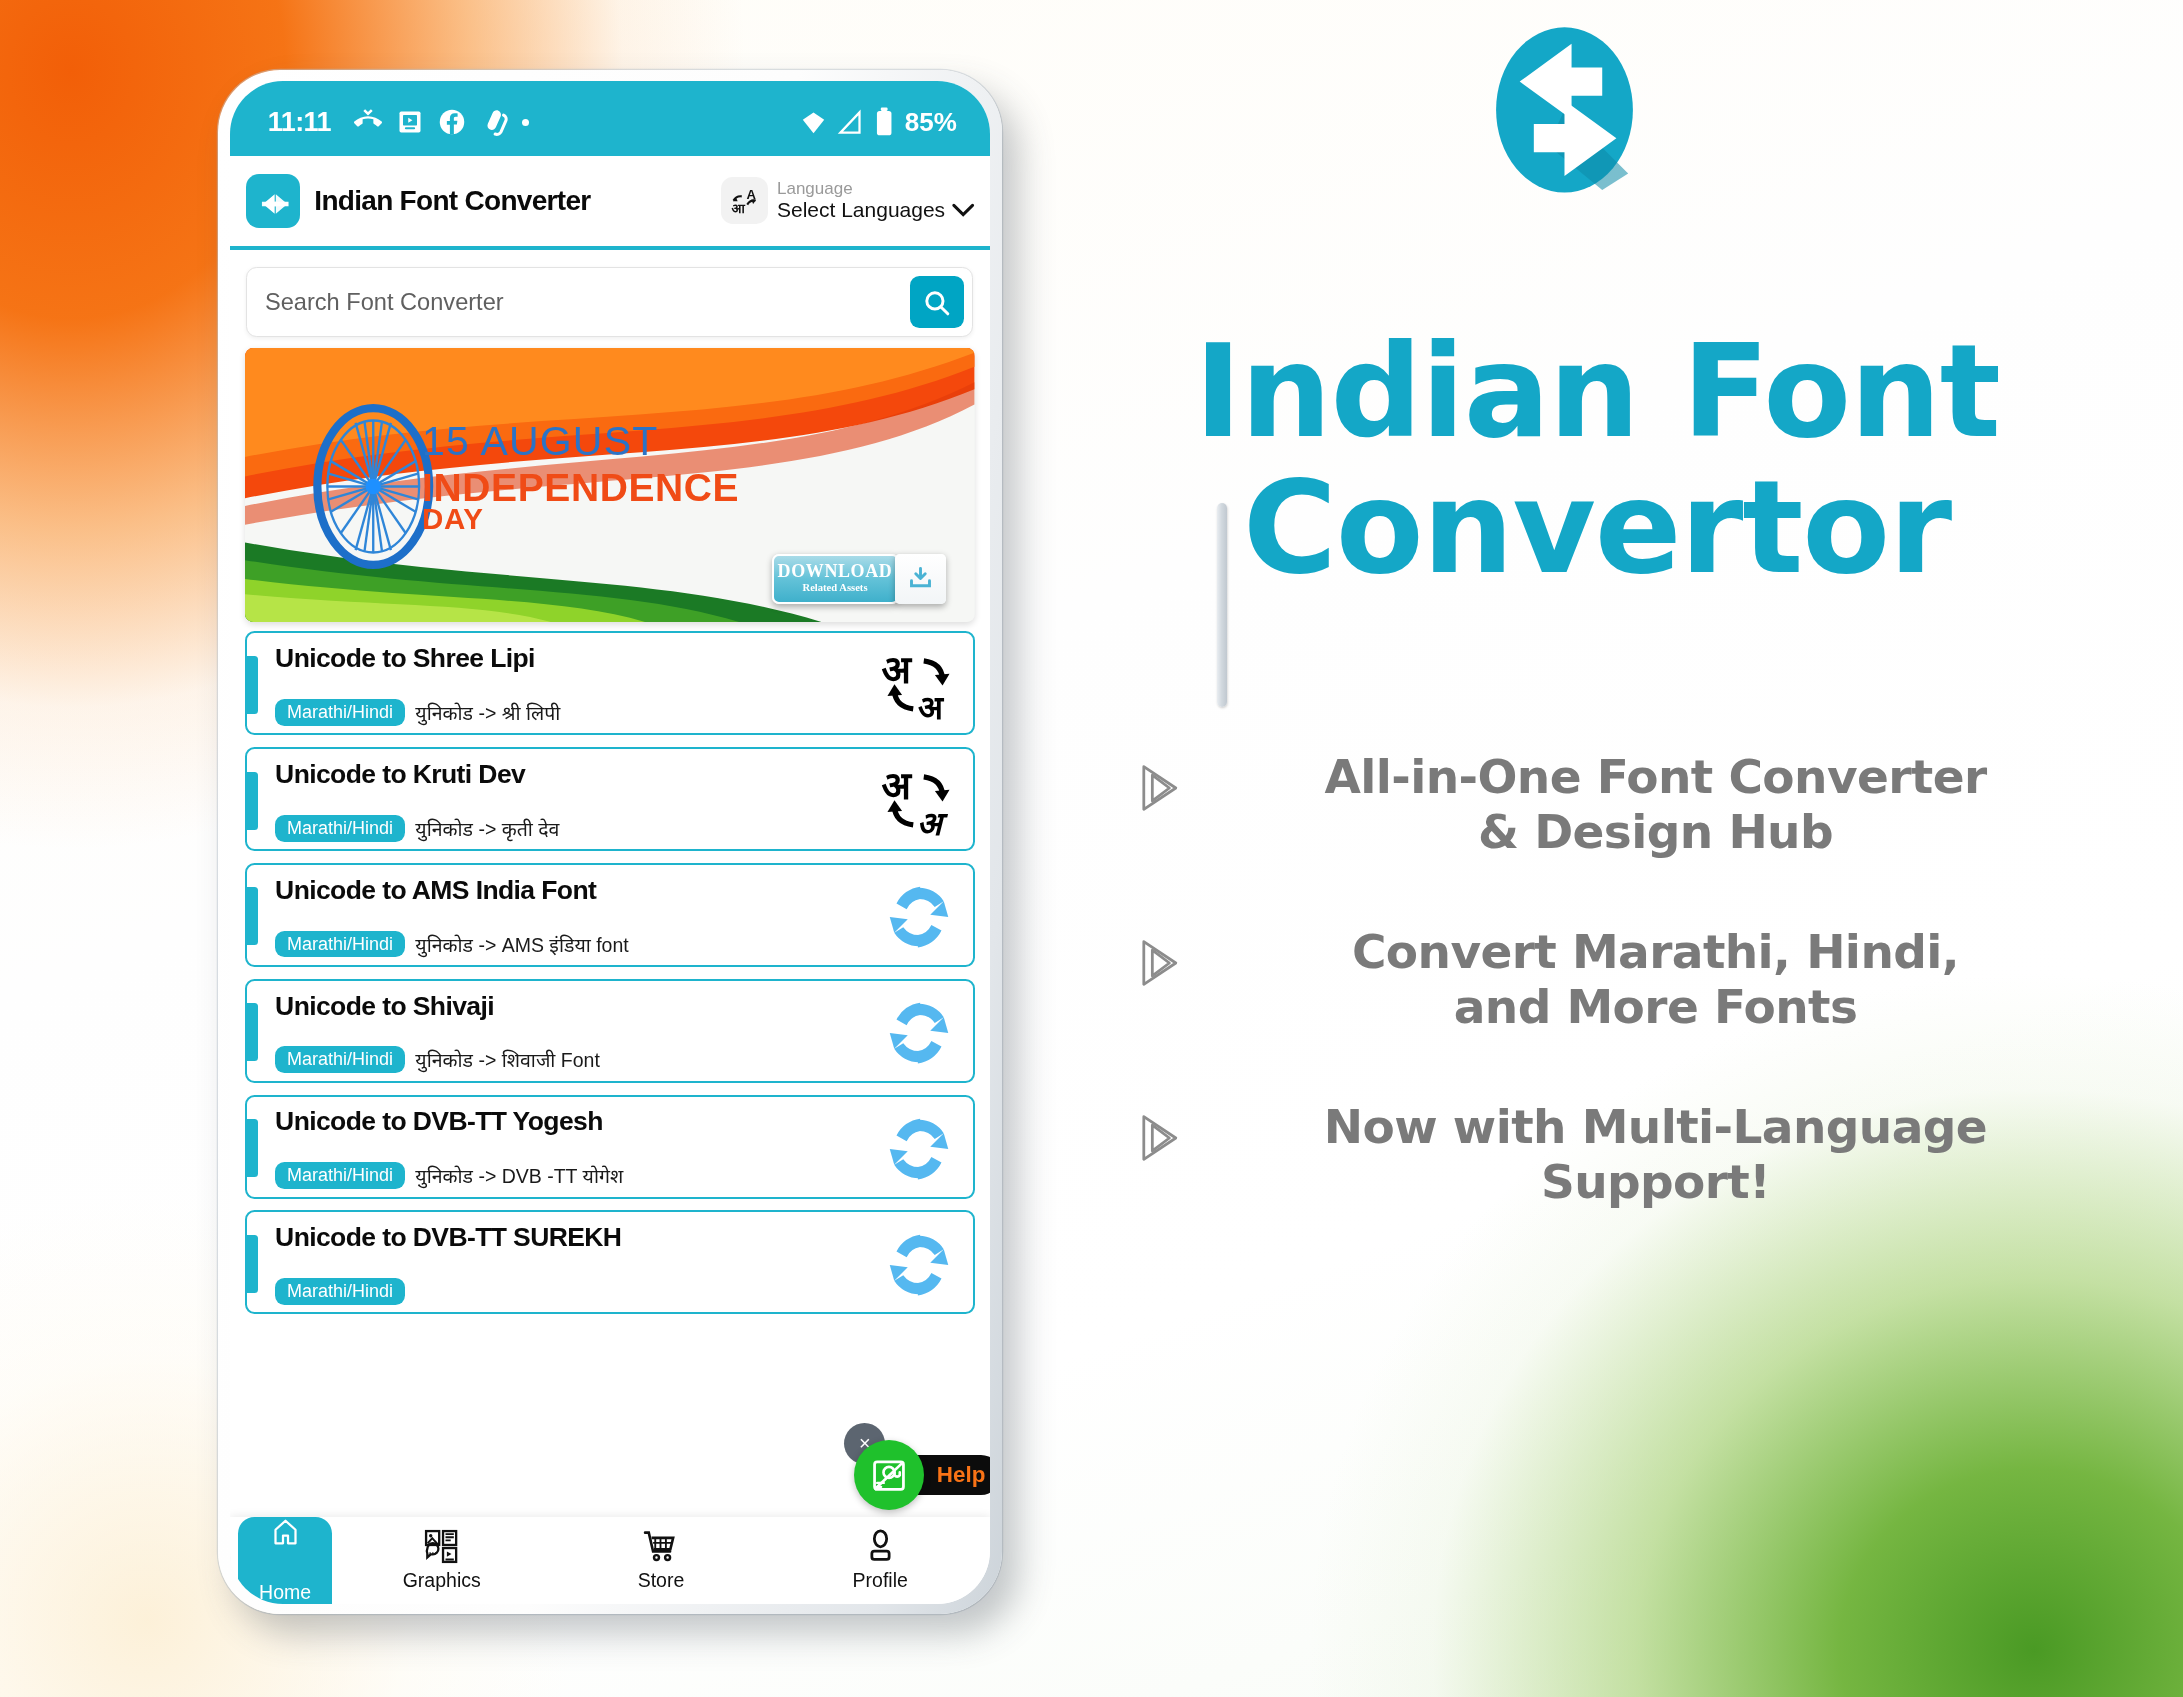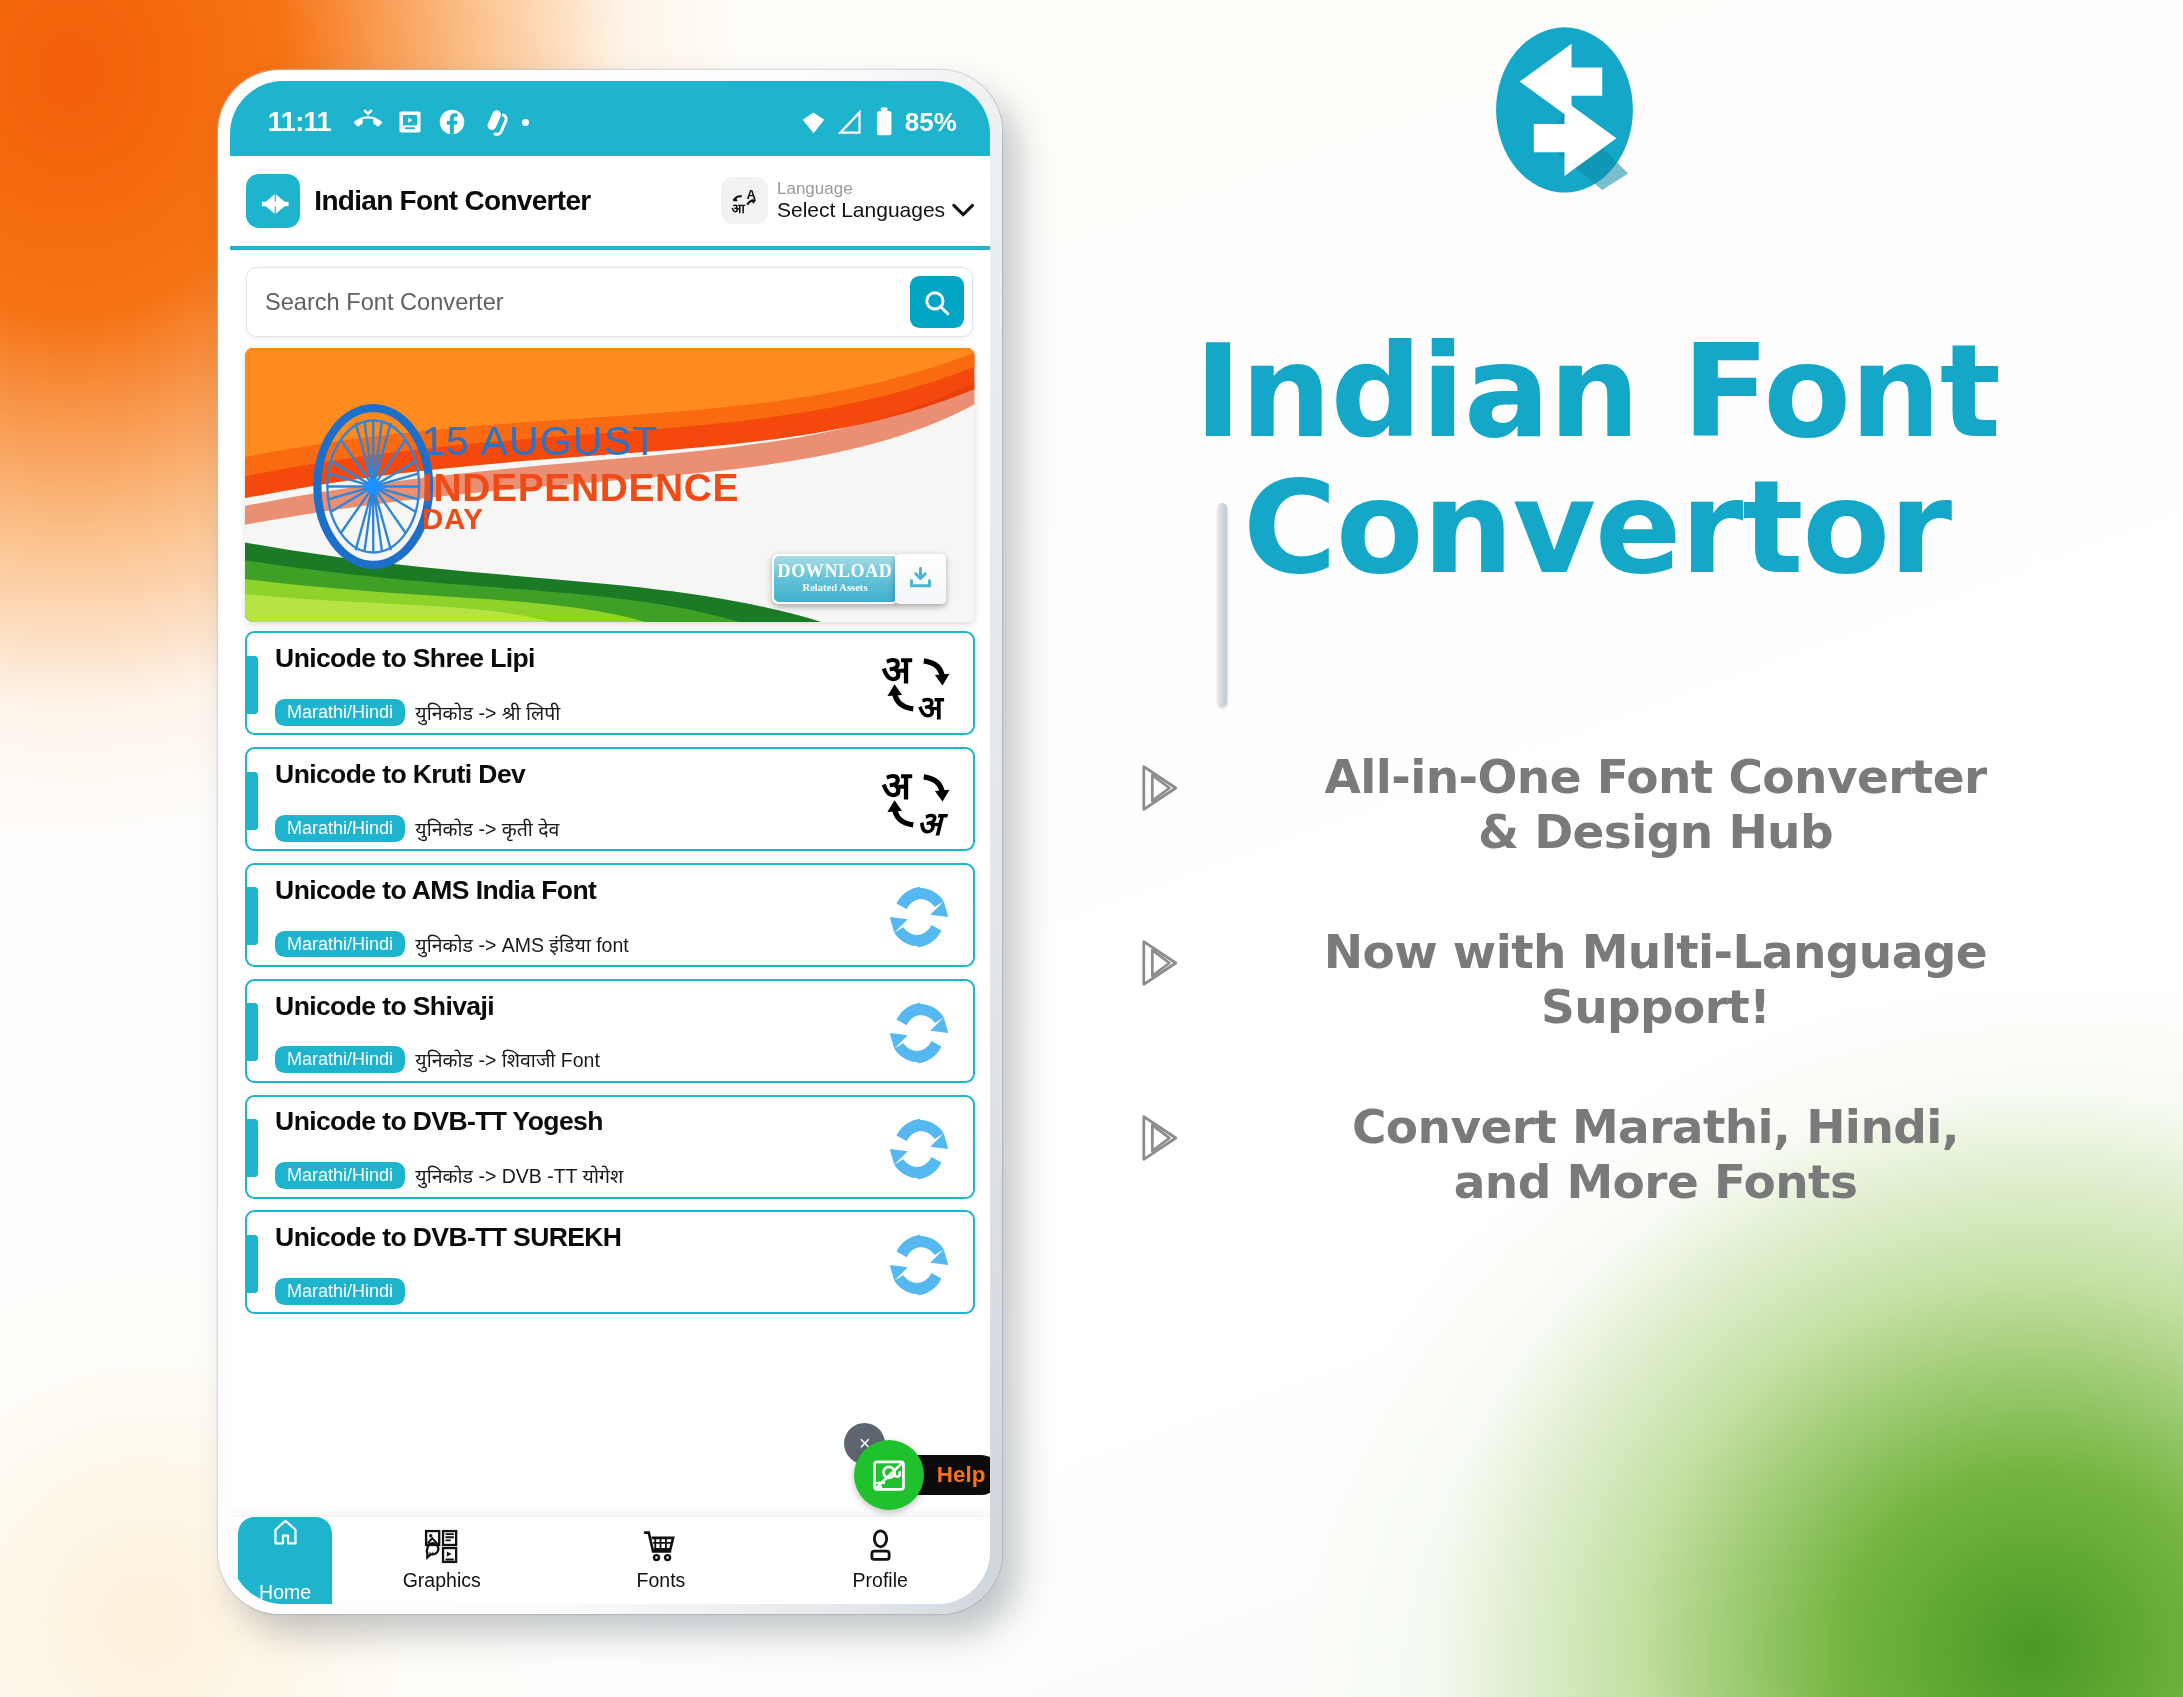--- a/index.html
+++ b/index.html
@@ -500,21 +500,21 @@
         <span class="navlabel">Graphics</span>
       </div>
       <div class="navitem">
         <svg width="37" height="37" viewBox="0 0 24 24">
             <path d="M2 3h2.4l2.8 12.2h11" fill="none" stroke="#111" stroke-width="1.7" stroke-linecap="round"></path>
             <path d="M6.2 6.4h14l-1.8 7.4H7.8" fill="none" stroke="#111" stroke-width="1.7"></path>
             <path d="M8.6 6.4v7.4M12 6.4v7.4M15.5 6.4v7.4M7.2 9.6h12.3" stroke="#111" stroke-width="1.2"></path>
             <circle cx="9.4" cy="19.2" r="1.6" fill="none" stroke="#111" stroke-width="1.6"></circle>
             <circle cx="16.6" cy="19.2" r="1.6" fill="none" stroke="#111" stroke-width="1.6"></circle>
           </svg>
-        <span class="navlabel">Fonts</span>
+        <span class="navlabel">Store</span>
       </div>
       <div class="navitem">
         <svg width="37" height="37" viewBox="0 0 24 24">
             <ellipse cx="12" cy="7" rx="4" ry="5.2" fill="none" stroke="#111" stroke-width="1.8"></ellipse>
             <rect x="6.4" y="15" width="11.2" height="5.4" rx="1.6" fill="none" stroke="#111" stroke-width="1.8"></rect>
           </svg>
         <span class="navlabel">Profile</span>
       </div>
     </div>
 
@@ -548,30 +548,30 @@
 &amp; Design Hub</span>
     </div>
 
     <div class="feature">
       <span class="feat-arrow">
         <svg width="64" height="64" viewBox="0 0 60 60">
             <path d="M12 10 L42 30 L12 50 Z" fill="none" stroke="#8c8c8c" stroke-width="2.6" stroke-linejoin="round"></path>
             <path d="M20 18 L36 30 L20 42 Z" fill="none" stroke="#8c8c8c" stroke-width="2.6" stroke-linejoin="round"></path>
           </svg>
       </span>
-      <span class="feat-text" style="white-space:pre-line">Now with Multi-Language
-Support!</span>
+      <span class="feat-text" style="white-space:pre-line">Convert Marathi, Hindi,
+and More Fonts</span>
     </div>
 
     <div class="feature">
       <span class="feat-arrow">
         <svg width="64" height="64" viewBox="0 0 60 60">
             <path d="M12 10 L42 30 L12 50 Z" fill="none" stroke="#8c8c8c" stroke-width="2.6" stroke-linejoin="round"></path>
             <path d="M20 18 L36 30 L20 42 Z" fill="none" stroke="#8c8c8c" stroke-width="2.6" stroke-linejoin="round"></path>
           </svg>
       </span>
-      <span class="feat-text" style="white-space:pre-line">Convert Marathi, Hindi,
-and More Fonts</span>
+      <span class="feat-text" style="white-space:pre-line">Now with Multi-Language
+Support!</span>
     </div>
 
   </div>
 </div>
 
 
 </body></html>

